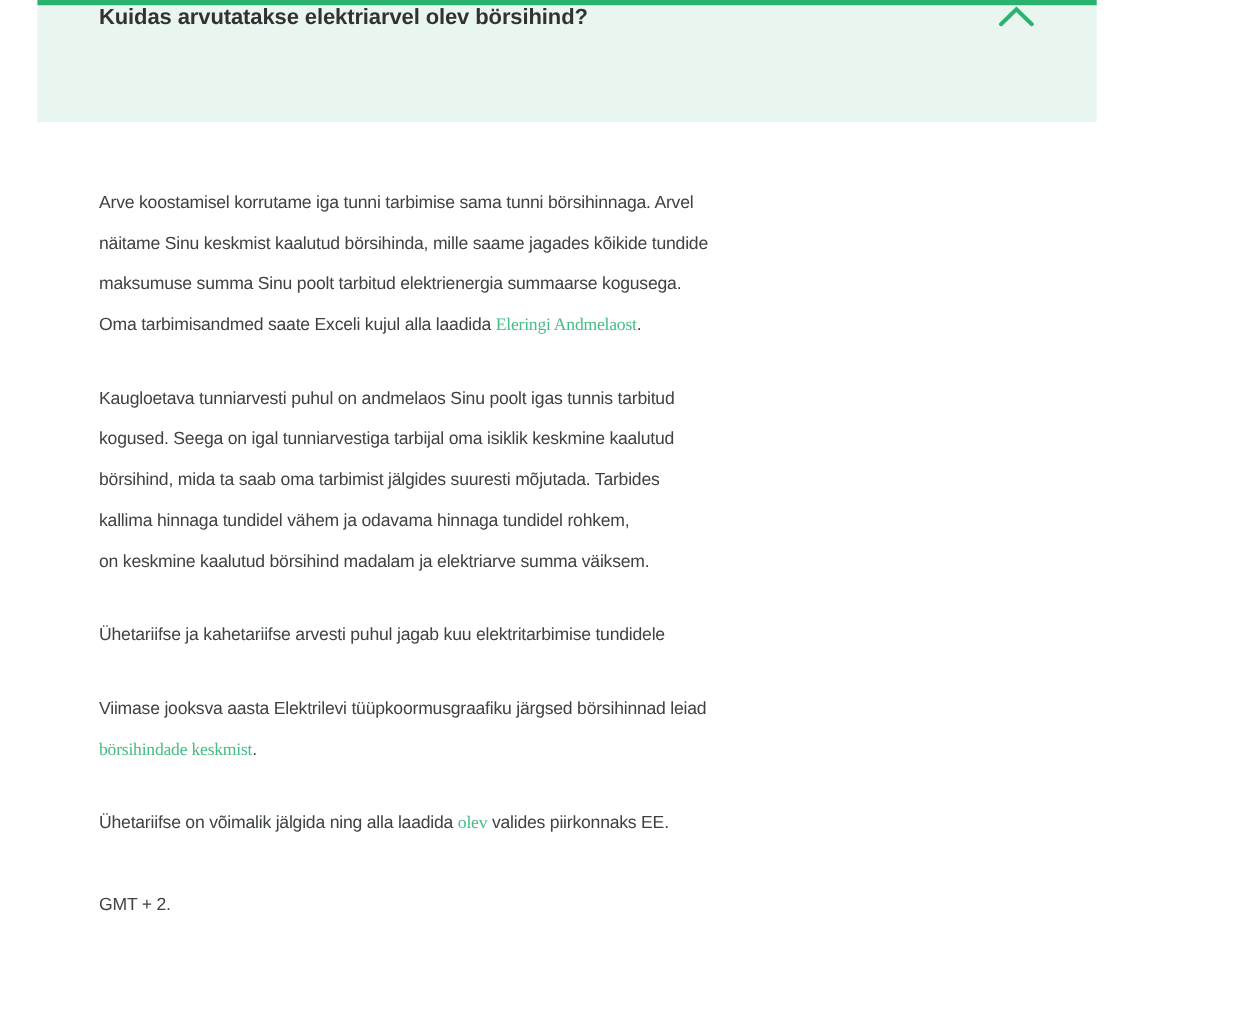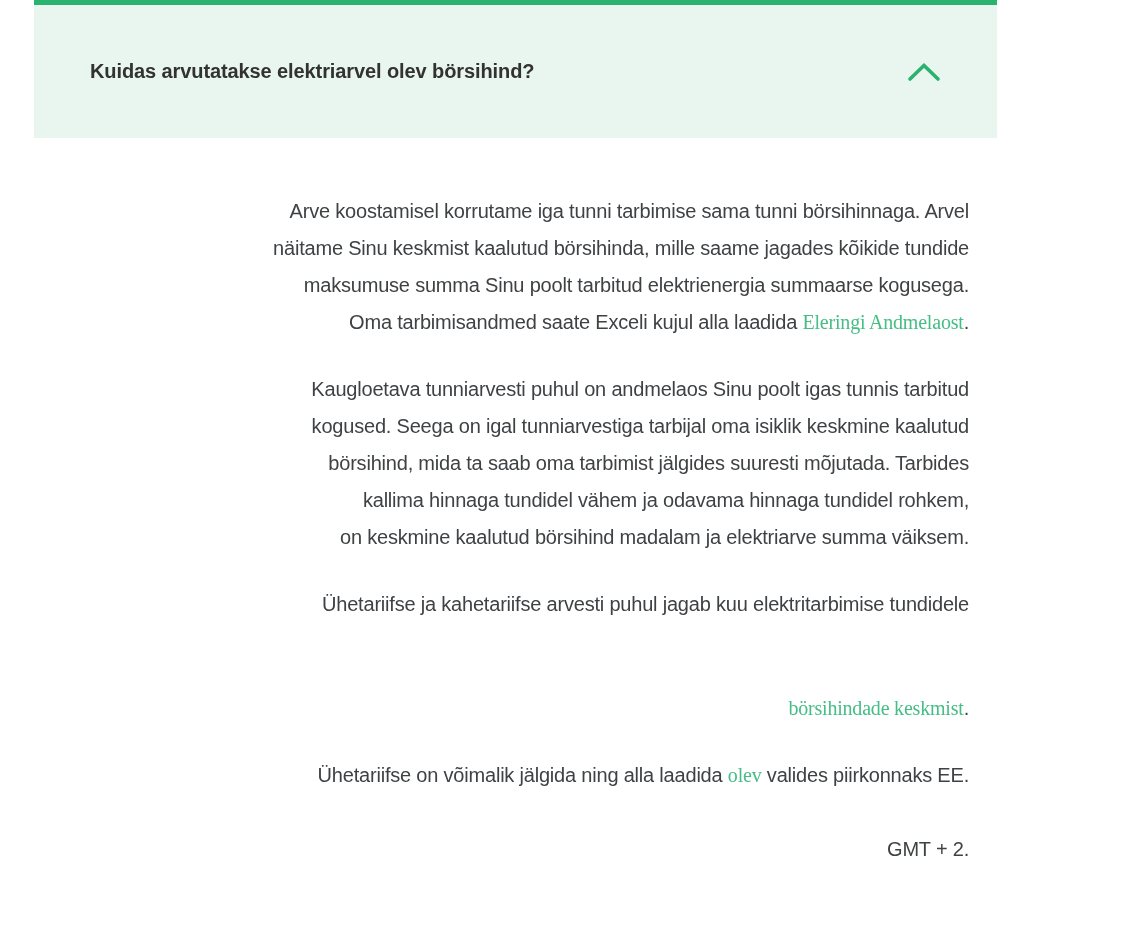--- a/index.html
+++ b/index.html
@@ -19,24 +19,24 @@
     position: absolute;
     left: 34px;
     top: 0;
     width: 963px;
   }
   .accordion-top-bar {
     height: 5px;
     background: var(--brand-green, #29b36f);
   }
   .accordion-header {
-    height: 133px;
+    height: 106px;
     background: var(--header-bg, #e9f6ef);
     display: flex;
-    align-items: center;
+    align-items: flex-start;
     justify-content: space-between;
     padding: 0 56px;
     cursor: pointer;
   }
   .accordion-question {
     margin: 0;
     font-size: 20px;
     font-weight: 700;
     color: var(--title-text, #323232);
     letter-spacing: -0.1px;
@@ -44,25 +44,24 @@
   .chevron {
     display: inline-block;
     line-height: 0;
   }
   .chevron svg { display: block; }
   .accordion-body {
     padding: 55px 28px 0 56px;
   }
   .paragraph {
     margin: 0 0 30px 0;
-    font-size: 20px;
+    font-size: 16px;
     line-height: 37px;
     color: var(--body-text, #3f4244);
     letter-spacing: -0.2px;
-    text-align: right;
   }
   .text-link {
     color: var(--link-green, #45bd85);
     text-decoration: none;
     cursor: pointer;
     font-family: Liberation Serif, serif;
   }
 </style>
 </head>
 <body>
@@ -75,17 +74,17 @@
       <span class="chevron">
         <svg width="34" height="20" viewBox="0 0 34 20" xmlns="http://www.w3.org/2000/svg">
           <polyline points="3,17 17,3.5 31,17" fill="none" stroke="var(--brand-green, #29b36f)" stroke-width="3.6" stroke-linecap="round" stroke-linejoin="miter"></polyline>
         </svg>
       </span>
     </header>
     <div class="accordion-body">
         <p class="paragraph"><span>Arve koostamisel korrutame iga tunni tarbimise sama tunni börsihinnaga. Arvel</span><br><span>näitame Sinu keskmist kaalutud börsihinda, mille saame jagades kõikide tundide</span><br><span>maksumuse summa Sinu poolt tarbitud elektrienergia summaarse kogusega.</span><br><span>Oma tarbimisandmed saate Exceli kujul alla laadida </span><a href="#" class="text-link">Eleringi Andmelaost</a><span>.</span></p>
         <p class="paragraph"><span>Kaugloetava tunniarvesti puhul on andmelaos Sinu poolt igas tunnis tarbitud</span><br><span>kogused. Seega on igal tunniarvestiga tarbijal oma isiklik keskmine kaalutud</span><br><span>börsihind, mida ta saab oma tarbimist jälgides suuresti mõjutada. Tarbides</span><br><span>kallima hinnaga tundidel vähem ja odavama hinnaga tundidel rohkem,</span><br><span>on keskmine kaalutud börsihind madalam ja elektriarve summa väiksem.</span></p>
         <p class="paragraph"><span>Ühetariifse ja kahetariifse arvesti puhul jagab kuu elektritarbimise tundidele</span><br></p>
-        <p class="paragraph"><br><a href="#" class="text-link">börsihindade keskmist</a><span>.</span></p>
+        <p class="paragraph"><span>Viimase jooksva aasta Elektrilevi tüüpkoormusgraafiku järgsed börsihinnad leiad</span><br><a href="#" class="text-link">börsihindade keskmist</a><span>.</span></p>
         <p class="paragraph"><span>Ühetariifse on võimalik jälgida ning alla laadida </span><a href="#" class="text-link">olev</a><span> valides piirkonnaks EE.</span><br><br><span>GMT + 2.</span></p>
       </div>
   </section>
 </div>
 
 </body></html>

